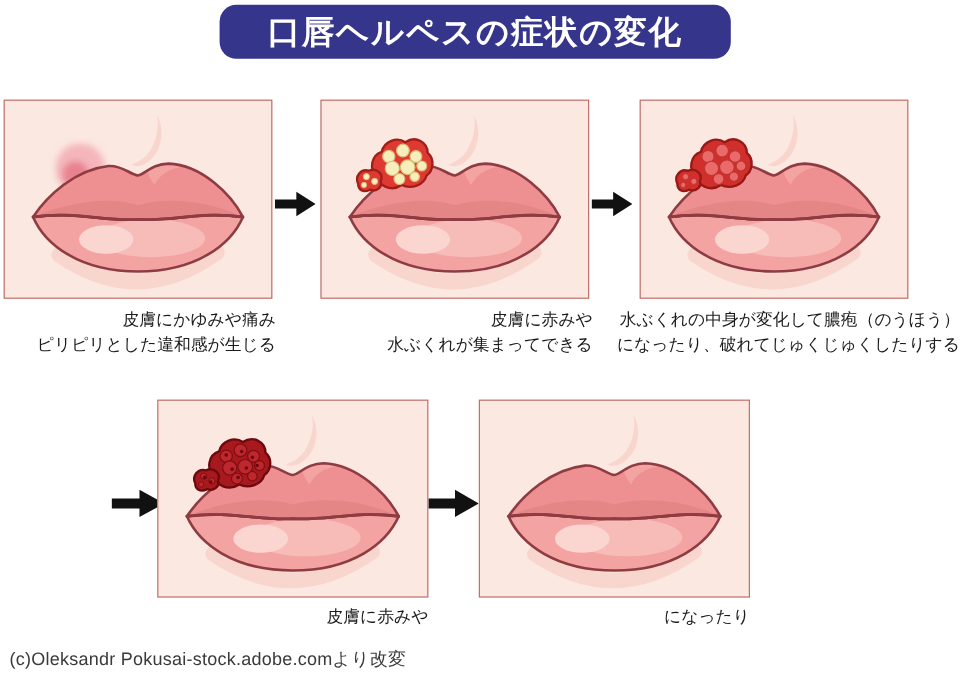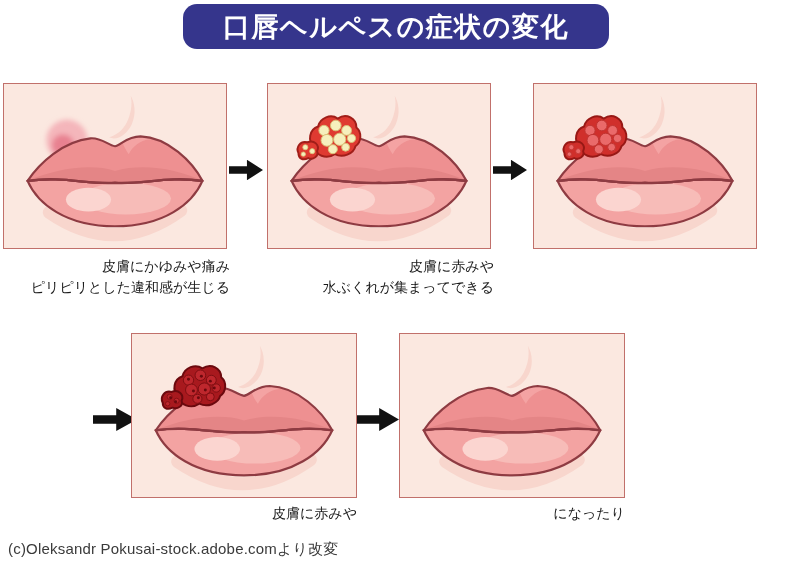--- a/index.html
+++ b/index.html
@@ -157,20 +157,24 @@
   </div>
 
   <div class="cap cap1" style="color: rgb(26, 26, 26);">
     <div>皮膚にかゆみや痛み</div>
     <div>ピリピリとした違和感が生じる</div>
   </div>
   <div class="cap cap2" style="color: rgb(26, 26, 26);">
     <div>皮膚に赤みや</div>
     <div>水ぶくれが集まってできる</div>
   </div>
+  <div class="cap cap3" style="color: rgb(26, 26, 26);">
+    <div>水ぶくれの中身が変化して膿疱（のうほう）</div>
+    <div>になったり、破れてじゅくじゅくしたりする</div>
+  </div>
 
   <div class="arrow a3"><svg viewBox="0 0 36 26" width="100%" height="100%" preserveAspectRatio="none">
         <path d="M0 9 H19 V2 L36 13 L19 24 V17 H0 Z" fill="#111111"></path>
       </svg></div>
   <div class="panel p4" style="background: rgb(251, 232, 224); border-color: rgb(193, 112, 107);">
     <div class="lipbox">
         <svg viewBox="0 0 226 166" width="100%" height="100%" preserveAspectRatio="none" role="img">
   <defs>
     <filter id="f-u3" x="-60%" y="-60%" width="220%" height="220%">
               <feGaussianBlur stdDeviation="2.6"></feGaussianBlur>

